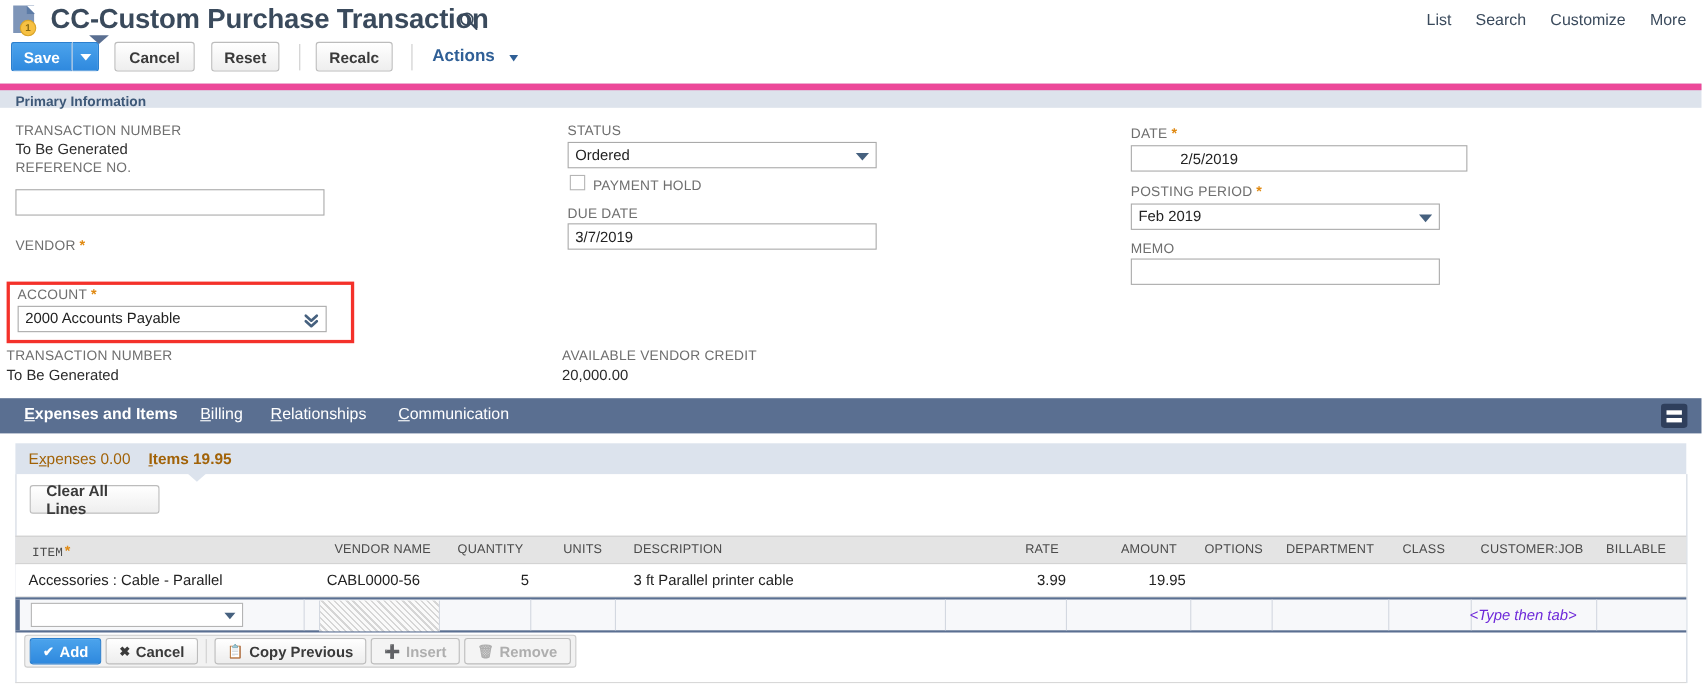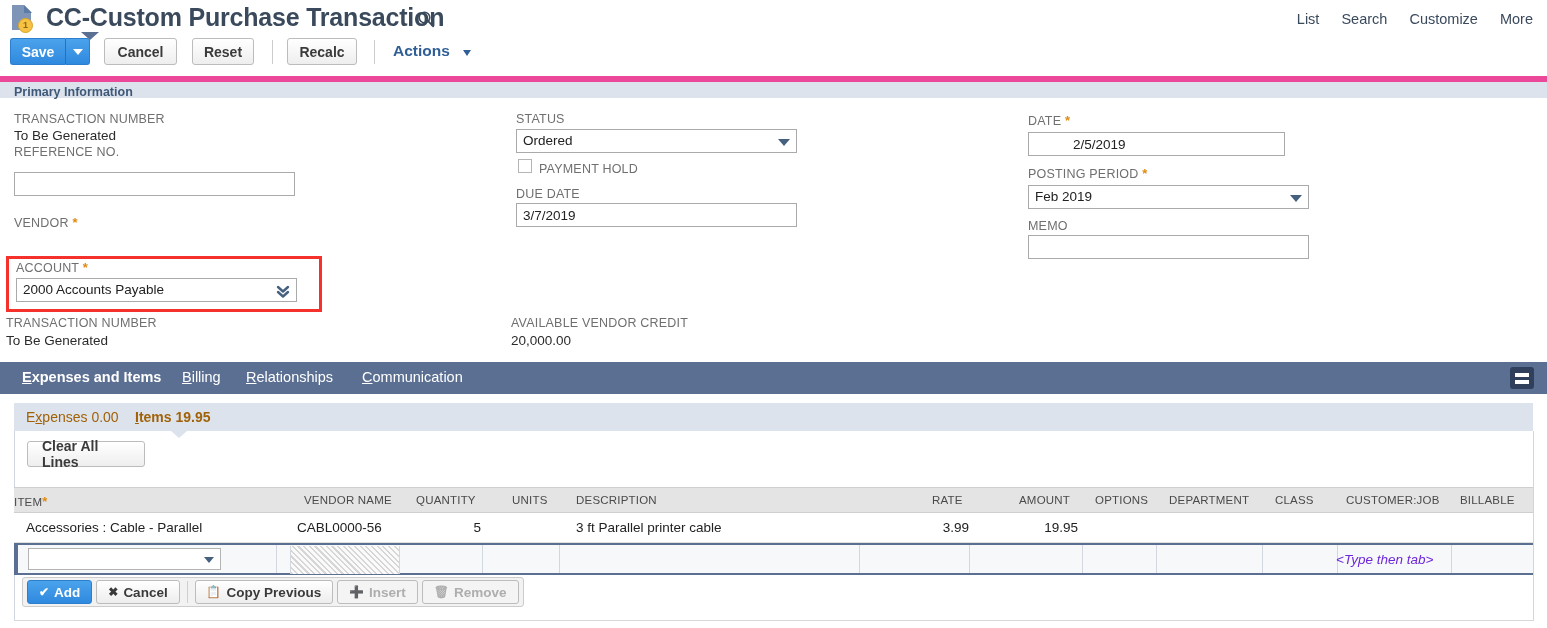--- a/index.html
+++ b/index.html
@@ -357,21 +357,21 @@
   <div class="fld-label" style="left:516px; top:187px;">DUE DATE</div>
   <input class="fld-input" style="left: 516px; top: 203px; width: 281px;" value="3/7/2019">
 
   <div class="fld-label" style="left:511px; top:316px;">AVAILABLE VENDOR CREDIT</div>
   <div class="fld-static" style="left:511px; top:333px;">20,000.00</div>
 
   <div class="fld-label" style="left:1028px; top:113px;">
     <span>DATE</span>
     <span class="req">*</span>
   </div>
-  <input class="fld-input" style="left: 1028px; top: 132px; width: 257px; padding-left: 44px;" value="2/5/2019">
+  <input class="fld-input" style="left: 1028px; top: 132px; width: 306px; padding-left: 44px;" value="2/5/2019">
 
   <div class="fld-label" style="left:1028px; top:166px;">
     <span>POSTING PERIOD</span>
     <span class="req">*</span>
   </div>
   <div class="fld-select" style="left:1028px; top:185px; width:281px;">
     <span>Feb 2019</span>
     <span class="sel-caret"></span>
   </div>
 
@@ -398,21 +398,21 @@
     <div class="subtab active" style="left:121px;"><span id="s1"><u>I</u>tems 19.95</span></div>
   </div>
   <div class="subtab-pointer" style="left:171px;"></div>
 
   <div class="panel-left-border"></div>
   <div class="table-right-edge"></div>
 
   <div class="btn btn-clear">Clear All Lines</div>
 
   <div class="tbl-head">
-    <span class="th" style="left:0;">
+    <span class="th" style="left:15px;font-family:Liberation Mono, monospace;">
       <span>ITEM</span><span class="req">*</span>
     </span>
     <span class="th" style="left:290px;">VENDOR NAME</span>
     <span class="th" style="left:402px;">QUANTITY</span>
     <span class="th" style="left:498px;">UNITS</span>
     <span class="th" style="left:562px;">DESCRIPTION</span>
     <span class="th" style="left:918px;">RATE</span>
     <span class="th" style="left:1005px;">AMOUNT</span>
     <span class="th" style="left:1081px;">OPTIONS</span>
     <span class="th" style="left:1155px;">DEPARTMENT</span>

